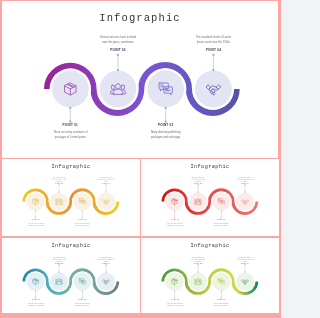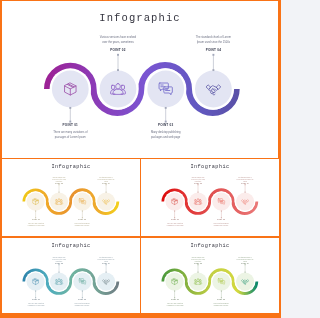--- a/index.html
+++ b/index.html
@@ -1,19 +1,19 @@
 <!DOCTYPE html>
 <html><head>
 <meta charset="utf-8">
 <title>Infographic slide deck</title>
 <style>
   html,body{margin:0;padding:0;}
   body{width:281px;height:318px;background:#f2f3f7;
        font-family:"Liberation Sans",sans-serif;overflow:hidden;}
-  .page{position:relative;width:281px;height:318px;background:#f97316;}
+  .page{position:relative;width:281px;height:318px;background:#fca5a5;}
   .slide{position:absolute;background:#ffffff;overflow:hidden;}
   #main{left:2px;top:1px;width:276px;height:157px;}
   .thumb{width:138px;height:77px;}
   #t0{left:2px;top:159px;}
   #t1{left:141px;top:159px;}
   #t2{left:2px;top:238px;height:75px;}
   #t3{left:141px;top:238px;height:75px;}
   .title{position:absolute;left:0;width:100%;text-align:center;
          font-family:"Liberation Mono",monospace;color:#34343f;white-space:nowrap;}
   #main .title{top:11px;font-size:10.5px;letter-spacing:1.1px;}

